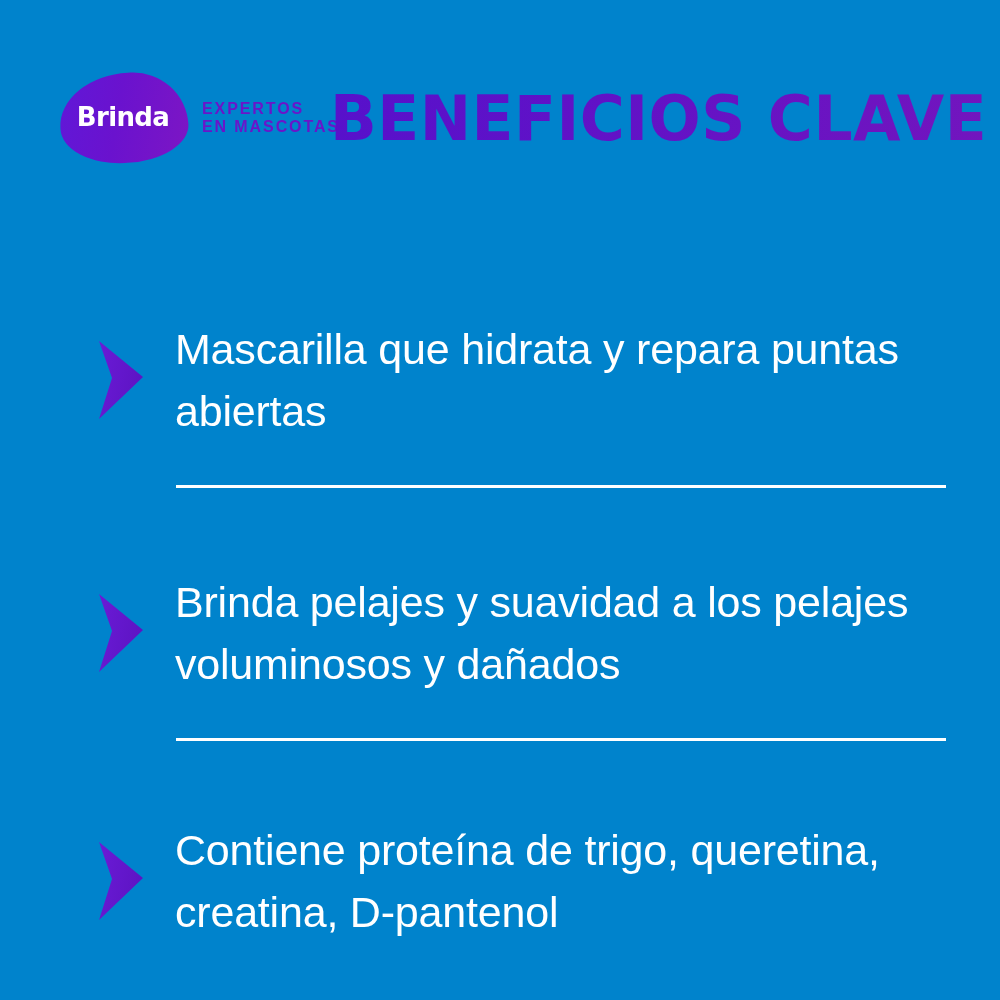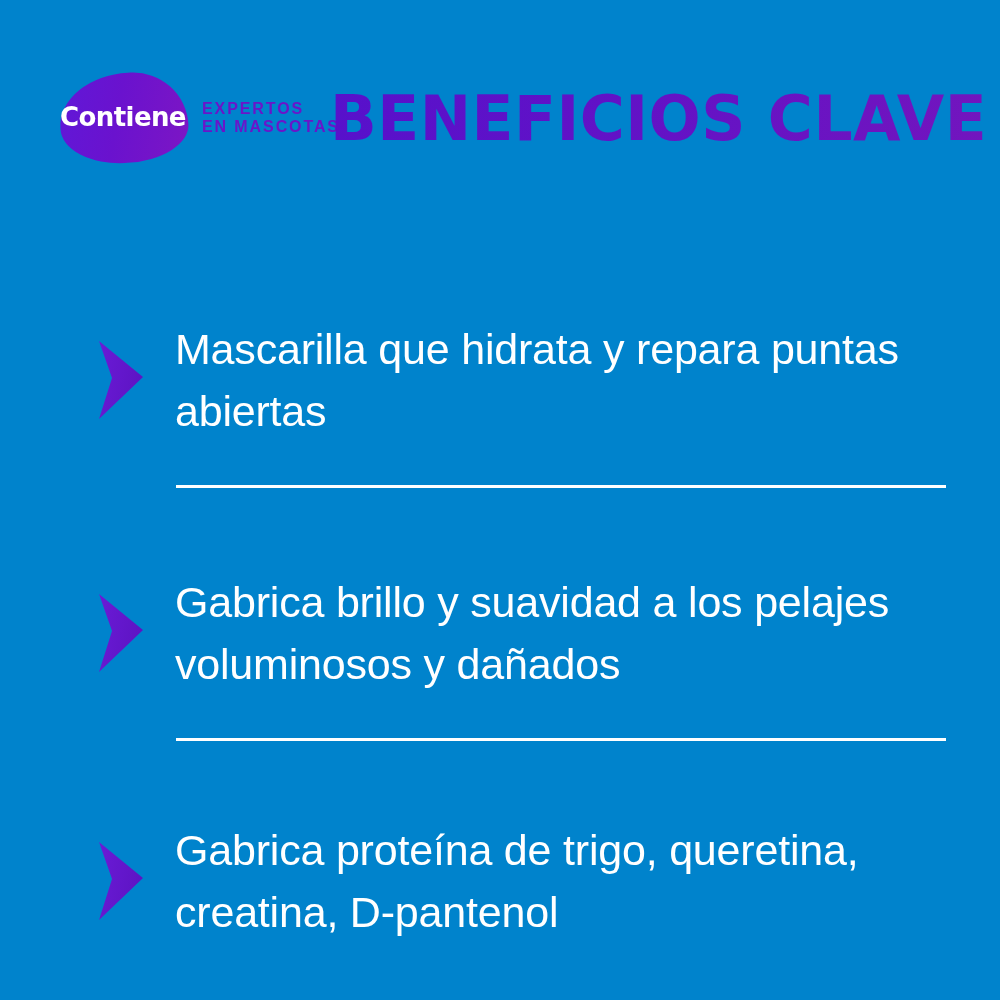--- a/index.html
+++ b/index.html
@@ -156,21 +156,21 @@
 <body>
 
 <div id="card">
 
   <div id="header">
 
     <div id="brand-lockup">
 
       <div id="logo-blob">
         <div class="blob-shape"></div>
-        <div id="logo-wordmark">Contiene</div>
+        <div id="logo-wordmark">Brinda</div>
       </div>
 
       <div id="brand-tagline">EXPERTOS
 EN MASCOTAS</div>
 
     </div>
 
     <div id="headline">BENEFICIOS CLAVE</div>
 
   </div>
@@ -199,35 +199,35 @@
         <svg viewBox="0 0 48 78" xmlns="http://www.w3.org/2000/svg">
           <defs>
             <linearGradient id="ag1" x1="0" y1="0" x2="1" y2="0.35">
               <stop offset="0" stop-color="#6A1BD6"></stop>
               <stop offset="1" stop-color="#5E14C4"></stop>
             </linearGradient>
           </defs>
           <path d="M2 0 L46 36 L2 78 L15 37 Z" fill="url(#ag1)"></path>
         </svg>
       </span>
-      <div class="benefit-text">Gabrica brillo y suavidad a los pelajes voluminosos y dañados</div>
+      <div class="benefit-text">Brinda pelajes y suavidad a los pelajes voluminosos y dañados</div>
     </div>
 
     <div class="divider" data-div="1"></div>
 
     <div class="benefit-row" data-row="2">
       <span class="bullet-arrow">
         <svg viewBox="0 0 48 78" xmlns="http://www.w3.org/2000/svg">
           <defs>
             <linearGradient id="ag2" x1="0" y1="0" x2="1" y2="0.35">
               <stop offset="0" stop-color="#6A1BD6"></stop>
               <stop offset="1" stop-color="#5E14C4"></stop>
             </linearGradient>
           </defs>
           <path d="M2 0 L46 36 L2 78 L15 37 Z" fill="url(#ag2)"></path>
         </svg>
       </span>
-      <div class="benefit-text">Gabrica proteína de trigo, queretina, creatina, D-pantenol</div>
+      <div class="benefit-text">Contiene proteína de trigo, queretina, creatina, D-pantenol</div>
     </div>
 
   </div>
 
 </div>
 
 </body></html>

